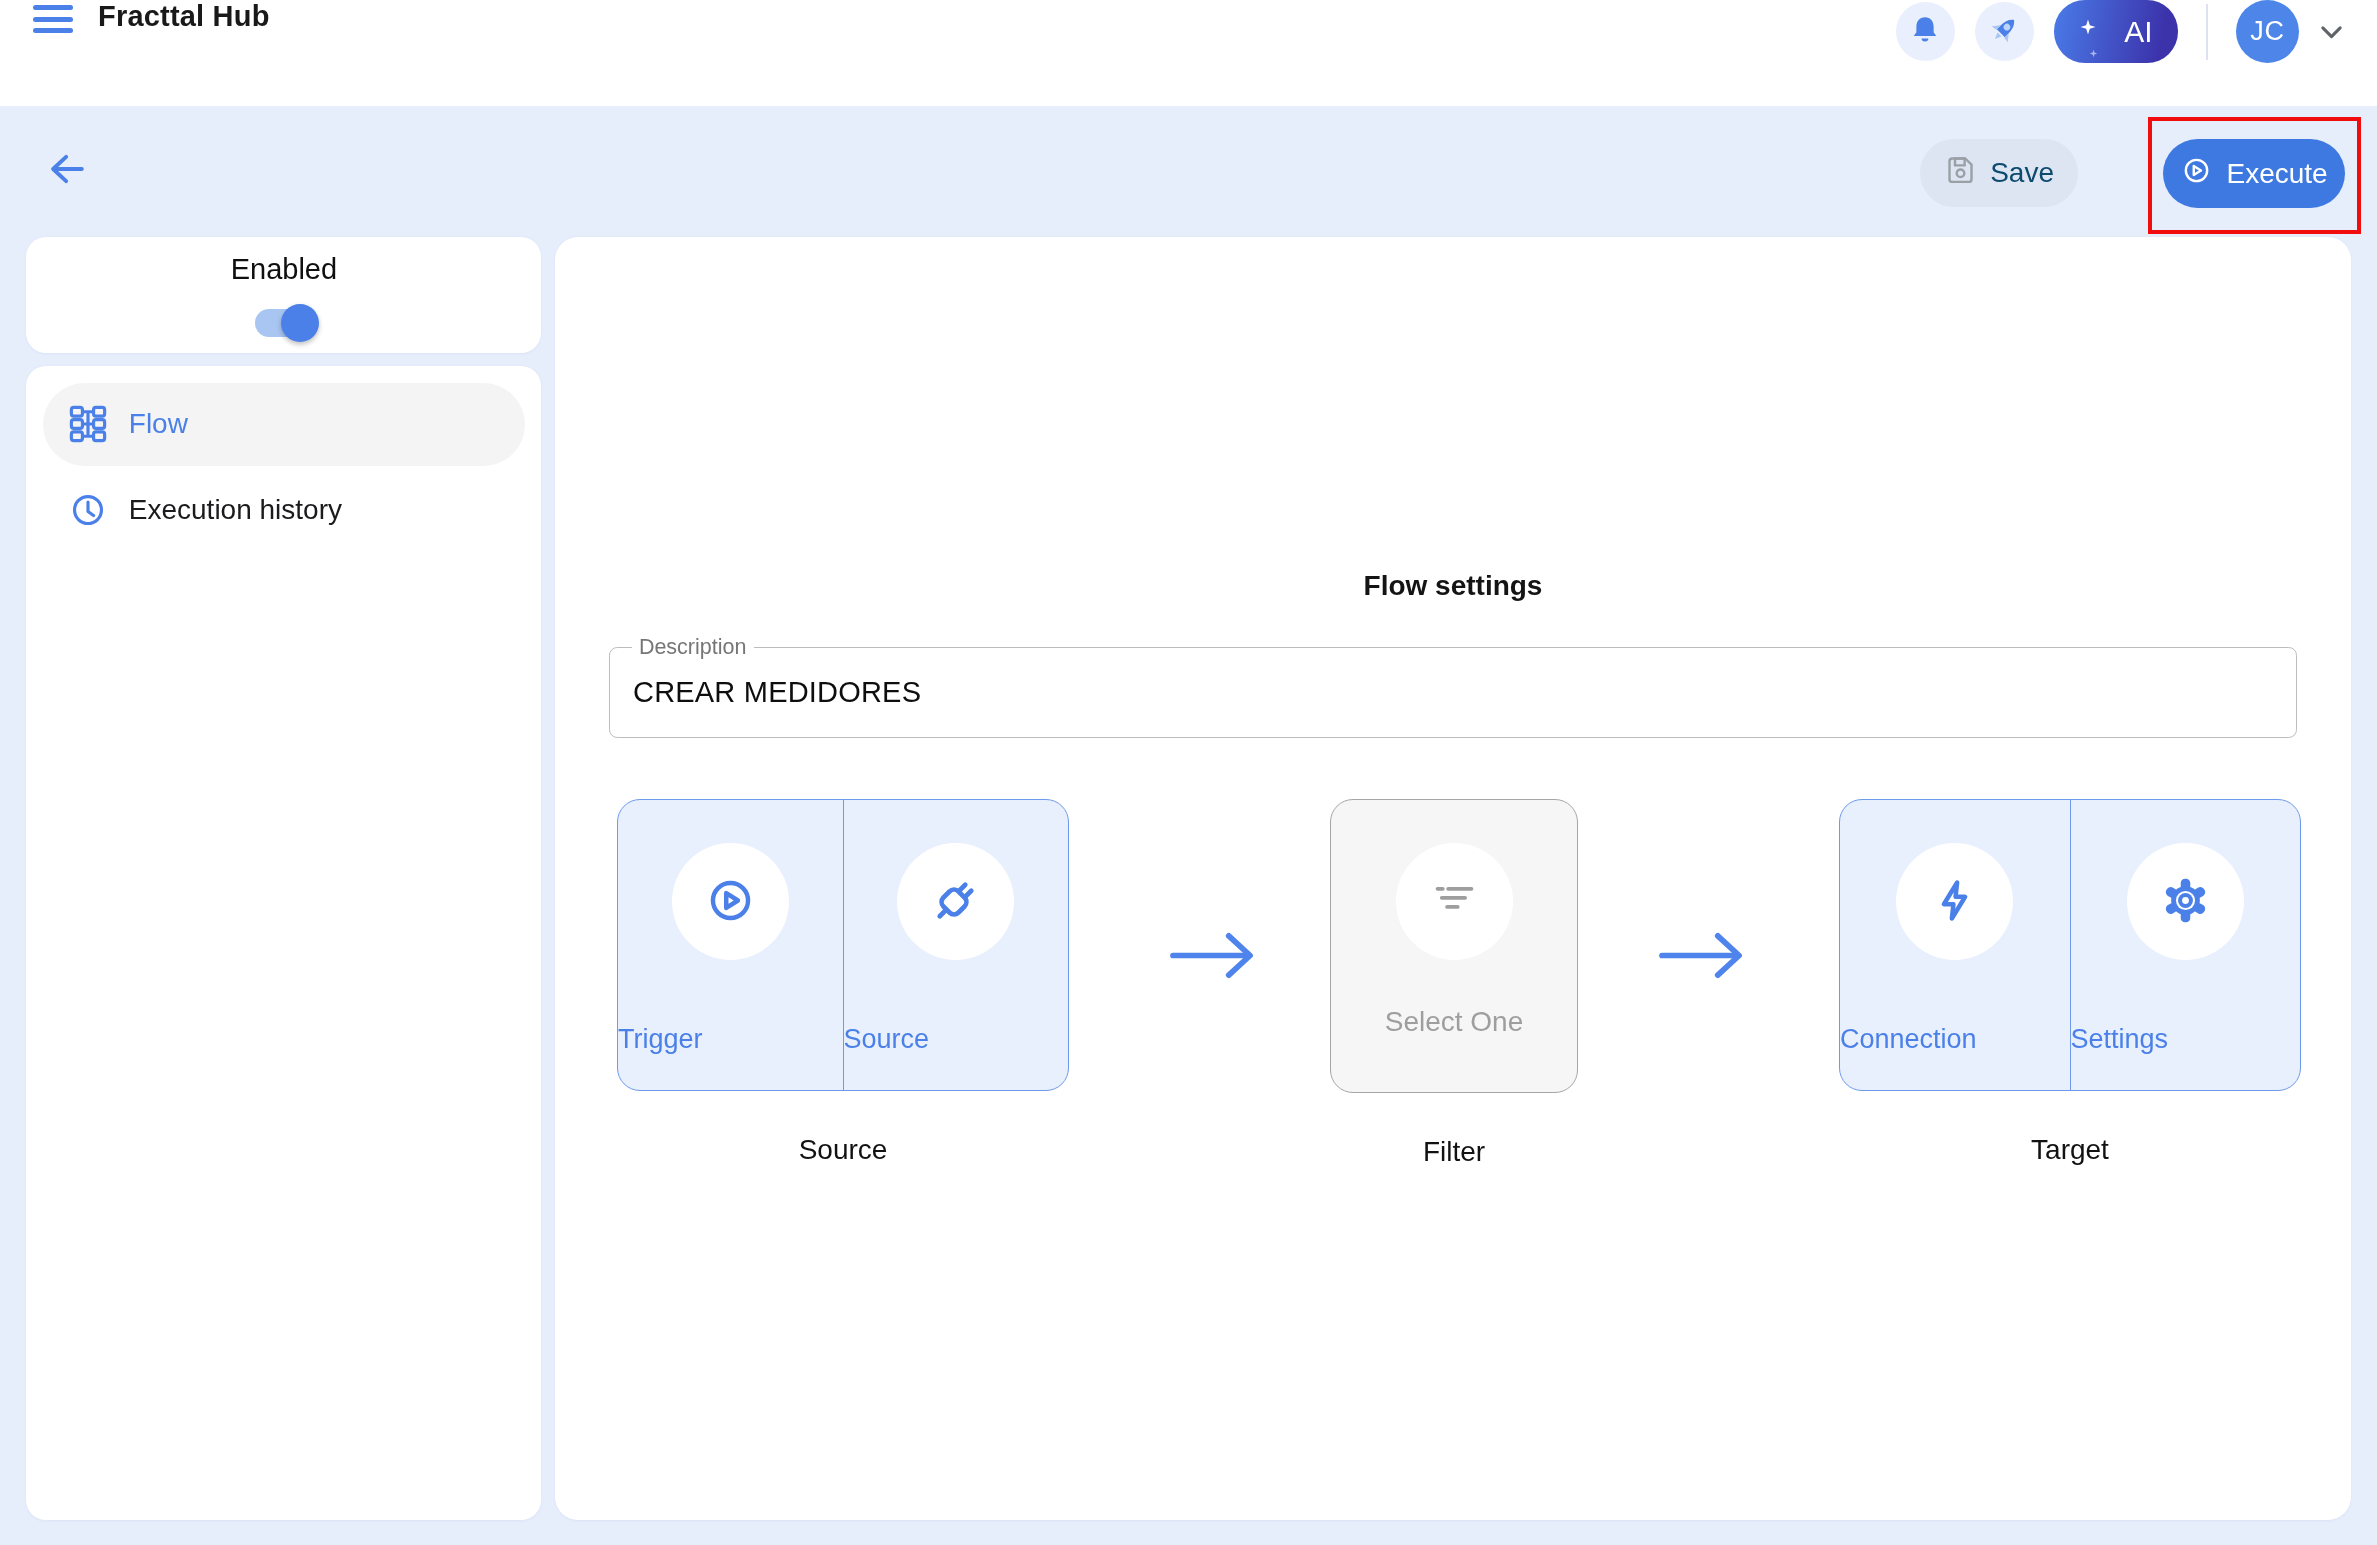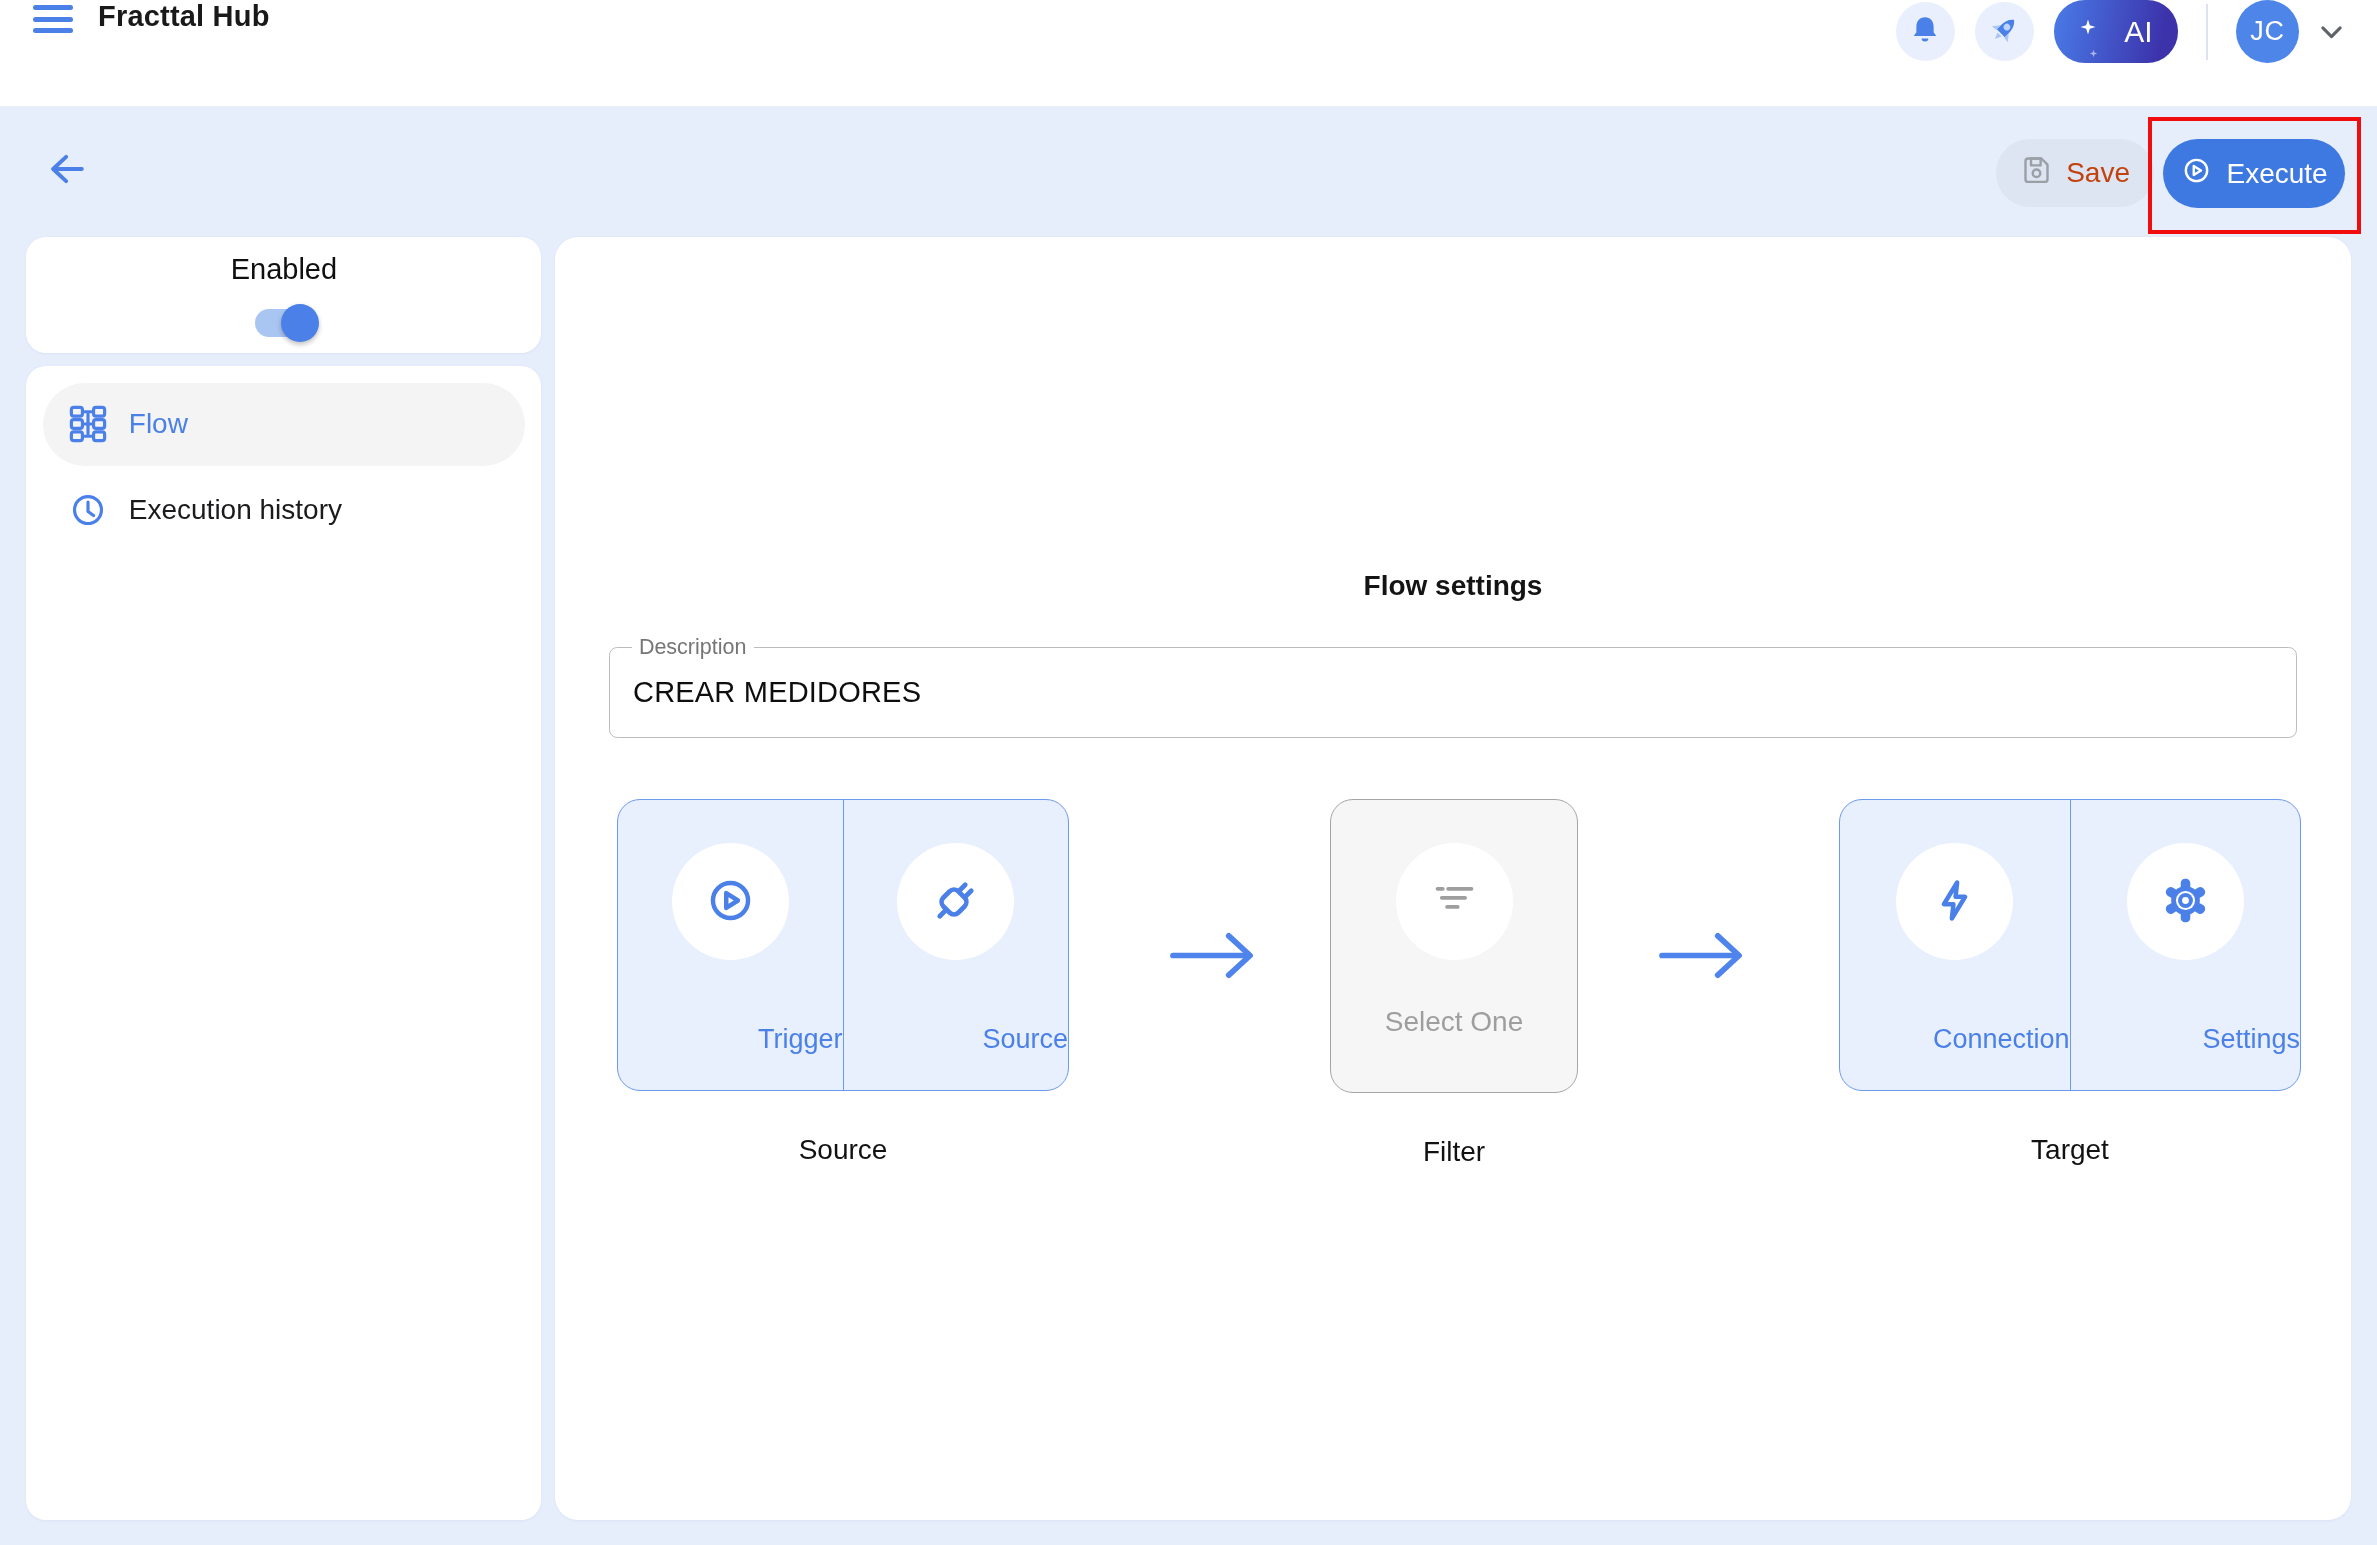--- a/index.html
+++ b/index.html
@@ -17,21 +17,21 @@
   .ai-pill .ai-label{margin-left:auto;margin-right:25px;color:#fff;font-size:30px;}
   .sparkle-big{position:absolute;left:25px;top:18px;}
   .sparkle-small{position:absolute;left:35px;top:46px;opacity:.55;}
   .v-divider{width:1.7px;height:56px;background:#dde2ee;margin:0 8.3px;}
   .avatar{width:63px;height:63px;border-radius:50%;background:#4d85e9;color:#fff;font-size:27px;display:flex;align-items:center;justify-content:center;letter-spacing:0.8px;}
   .chevron{display:flex;align-items:center;}
 
   
   .back-btn{position:absolute;left:46px;top:150px;width:41px;height:41px;display:flex;align-items:center;justify-content:center;z-index:2;}
   .btn{position:absolute;display:flex;align-items:center;justify-content:center;gap:13.2px;box-sizing:border-box;border:none;cursor:pointer;z-index:2;}
-  .btn-save{left:1996px;top:139px;width:158px;height:68px;border-radius:34px;background:#dde4f2;color:#c2410c;font-size:28px;}
+  .btn-save{left:1920px;top:139px;width:158px;height:68px;border-radius:34px;background:#dde4f2;color:#0c4a6e;font-size:28px;}
   .btn-execute{left:2163px;top:139px;width:182px;height:69px;border-radius:35px;background:#3e79e1;color:#ffffff;font-size:28px;}
   .annotation{position:absolute;left:2148px;top:117px;width:213px;height:117px;border:4.1px solid #f10d0d;box-sizing:border-box;z-index:4;pointer-events:none;}
 
   
   .card{position:absolute;background:#ffffff;border-radius:20px;box-shadow:0 0.8px 2.5px rgba(70,90,160,.06);}
   .enabled-card{left:26.4px;top:237px;width:515px;height:116px;display:flex;align-items:center;justify-content:center;gap:23px;flex-direction:column;}
   .enabled-label{font-size:29px;color:#0f0f0f;}
   .switch{position:relative;width:58px;height:28px;border-radius:14px;background:#a9c6f3;cursor:pointer;}
   .switch .knob{position:absolute;right:-6.6px;top:50%;transform:translateY(-50%);width:38px;height:38px;border-radius:50%;background:#4a80e8;box-shadow:0 2.5px 5px rgba(0,0,0,.25);}
   .menu-card{left:26.4px;top:366px;width:515px;height:1154px;padding:16.5px;box-sizing:border-box;}
@@ -48,21 +48,21 @@
 
   
   .flow-col{position:absolute;top:562px;}
   .col-source{left:62px;width:452px;}
   .col-filter{left:775px;width:248px;}
   .col-target{left:1284px;width:462px;}
   .group-card{display:flex;height:292px;border:1.7px solid #6e9aec;border-radius:23px;background:#e8effd;box-sizing:border-box;overflow:hidden;}
   .half{flex:1;position:relative;display:flex;justify-content:center;cursor:pointer;}
   .half.divided{border-right:1.7px solid #6e9aec;}
   .white-circle{margin-top:43px;width:117px;height:117px;border-radius:50%;background:#ffffff;display:flex;align-items:center;justify-content:center;}
-  .half-label{position:absolute;bottom:35px;width:100%;text-align:right;font-size:27px;color:#4a80e8;}
+  .half-label{position:absolute;bottom:35px;width:100%;text-align:left;font-size:27px;color:#4a80e8;}
   .filter-card{position:relative;height:294px;border:1.7px solid #a6a6a6;border-radius:23px;background:#f6f6f7;box-sizing:border-box;display:flex;justify-content:center;cursor:pointer;}
   .filter-placeholder{position:absolute;bottom:54px;width:100%;text-align:center;font-size:28px;color:#9e9e9e;}
   .flow-caption{margin-top:43px;text-align:center;font-size:28px;color:#121212;}
   .flow-arrow{position:absolute;top:689px;width:96px;height:59px;}
   .arrow-1{left:611px;}
   .arrow-2{left:1100px;}
 </style>
 </head>
 <body>
 

